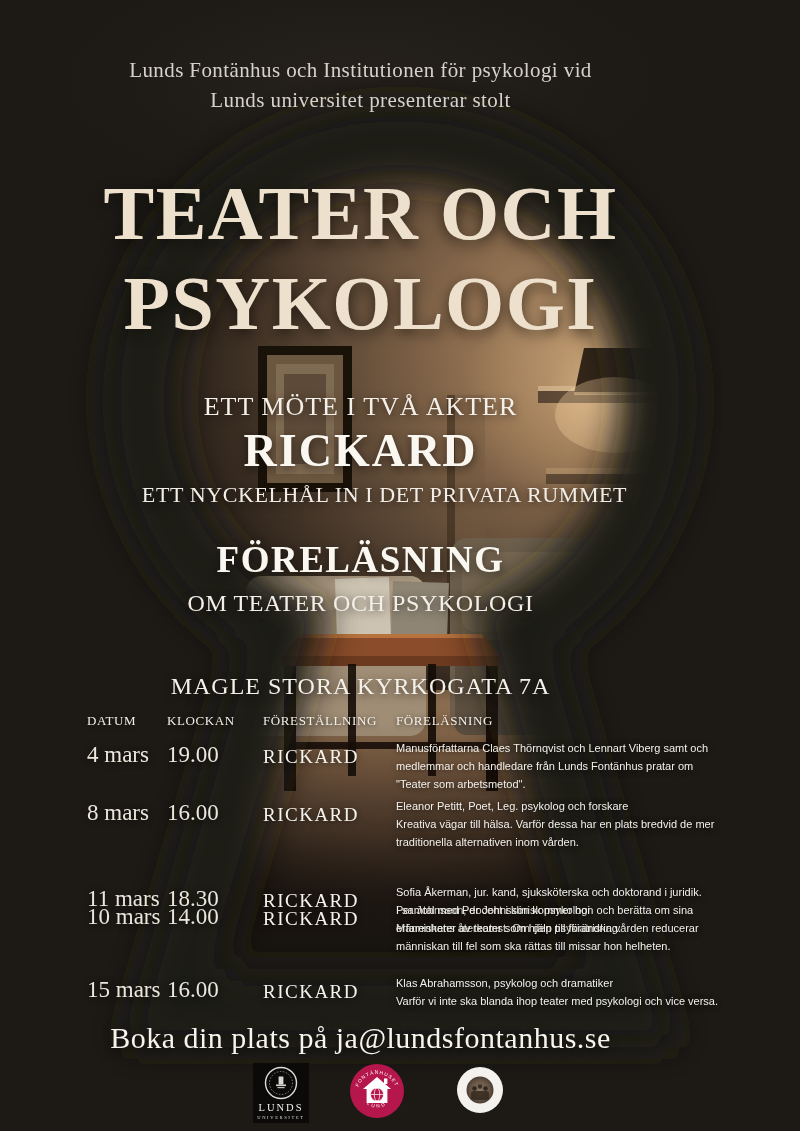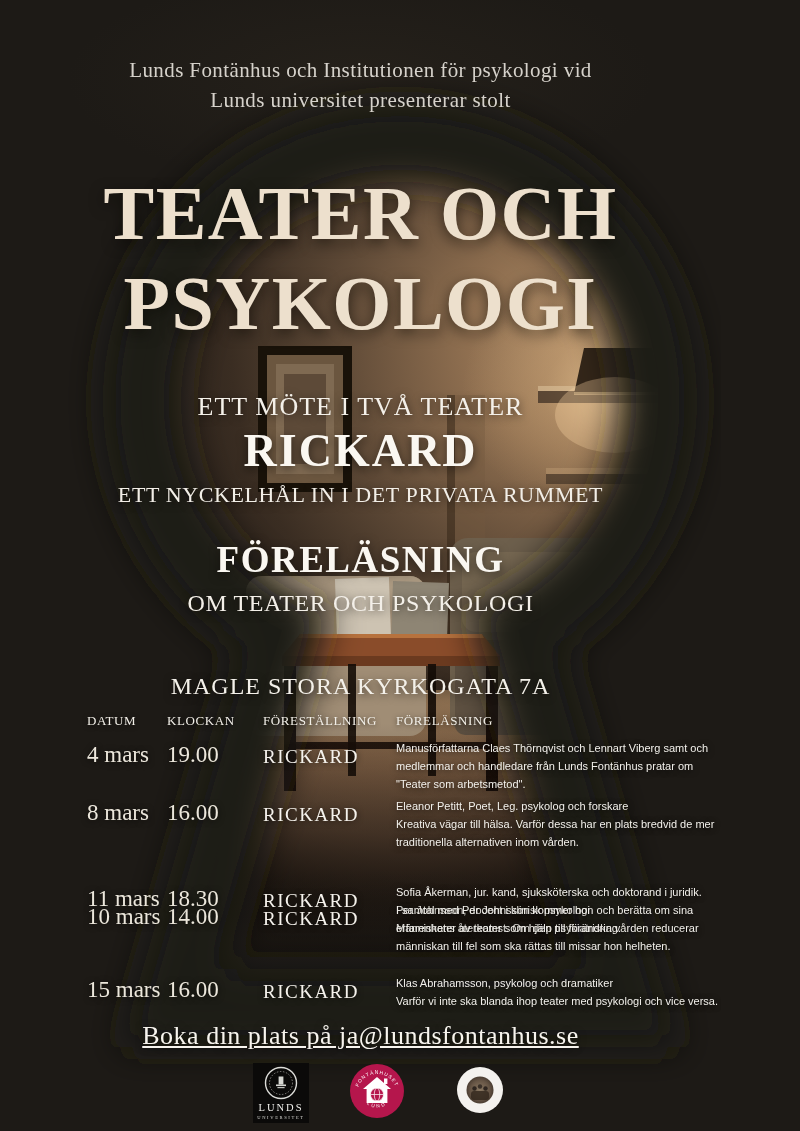--- a/index.html
+++ b/index.html
@@ -10,34 +10,34 @@
   }
   .scene{position:absolute;left:0;top:0;z-index:1;}
   .txt{position:absolute;left:0;width:100%;text-align:center;z-index:3;}
   .hdr{top:55px;font-size:21px;line-height:30px;color:#d6d2cb;letter-spacing:.4px;}
   .hdr2{top:85px;}
   .title{font-weight:bold;font-size:76px;line-height:90px;color:#ede0cd;letter-spacing:1.5px;
          text-shadow:0 4px 14px rgba(8,6,4,.6);}
   .t1{top:168px;} .t2{top:258px;}
   .tagline{top:392px;font-size:26px;letter-spacing:1px;color:#f4f0e9;text-shadow:0 2px 8px rgba(10,8,6,.65);}
   .playtitle{top:424px;font-size:46px;font-weight:bold;letter-spacing:2px;color:#faf7f1;text-shadow:0 3px 10px rgba(10,8,6,.6);}
-  .playsub{top:482px;font-size:22px;letter-spacing:.6px;color:#f2eee7;text-shadow:0 2px 8px rgba(10,8,6,.65);}
+  .playsub{top:482px;font-size:22px;letter-spacing:.6px;color:#f2eee7;text-shadow:0 2px 8px rgba(10,8,6,.65);padding-left:24px;}
   .lectitle{top:538px;font-size:37px;font-weight:bold;letter-spacing:1.5px;color:#faf7f1;text-shadow:0 3px 10px rgba(10,8,6,.6);}
   .lecsub{top:590px;font-size:24px;letter-spacing:.6px;color:#f3efe8;text-shadow:0 2px 8px rgba(10,8,6,.65);}
   .venue{top:673px;font-size:24px;letter-spacing:1px;color:#f4f1ea;text-shadow:0 2px 8px rgba(10,8,6,.65);}
   .thead,.row{position:absolute;left:0;width:100%;height:60px;z-index:3;}
   .thead{top:713px;}
   .thead span{position:absolute;font-size:13px;letter-spacing:.6px;color:#f2efe8;text-shadow:0 1px 5px rgba(10,8,6,.7);}
   .c-date{left:87px;} .c-time{left:167px;} .c-show{left:263px;} .c-desc{left:396px;}
   .row span{position:absolute;text-shadow:0 1px 6px rgba(10,8,6,.7);}
   .cell-date,.cell-time{top:3px;font-size:23px;color:#ece7dc;}
   .cell-show{top:7px;font-size:19px;letter-spacing:1.5px;color:#f5f2ec;}
   .cell-desc{top:0;width:350px;font-family:"Liberation Sans","DejaVu Sans",sans-serif;
              font-size:11px;line-height:18px;color:#f2f0eb;white-space:pre-line;}
-  .cta{top:1021px;font-size:26px;letter-spacing:.5px;color:#f7f4ee;text-shadow:0 2px 8px rgba(10,8,6,.6);text-decoration:underline;}
+  .cta{top:1021px;font-size:30px;letter-spacing:.5px;color:#f7f4ee;text-shadow:0 2px 8px rgba(10,8,6,.6);}
   .logo{position:absolute;z-index:3;}
   #logo-lu{left:253px;top:1063px;}
   #logo-fh{left:350px;top:1064px;}
   #logo-ph{left:457px;top:1067px;}
 </style>
 </head>
 <body>
 
 <div class="poster">
 
@@ -147,21 +147,21 @@
       <rect x="140" y="870" width="530" height="145" fill="url(#bottomFade)"></rect>
     </g>
 
     <path d="M 282 630 A 258 258 0 1 1 518 630 L 628 1008 L 172 1008 Z" fill="none" stroke="#1d1a16" stroke-width="78" filter="url(#soften)"></path>
   </svg>
 
   <div class="txt hdr">Lunds Fontänhus och Institutionen för psykologi vid</div>
   <div class="txt hdr hdr2">Lunds universitet presenterar stolt</div>
   <div class="txt title t1">TEATER OCH</div>
   <div class="txt title t2">PSYKOLOGI</div>
-  <div class="txt tagline">ETT MÖTE I TVÅ TEATER</div>
+  <div class="txt tagline">ETT MÖTE I TVÅ AKTER</div>
   <div class="txt playtitle">RICKARD</div>
   <div class="txt playsub">ETT NYCKELHÅL IN I DET PRIVATA RUMMET</div>
   <div class="txt lectitle">FÖRELÄSNING</div>
   <div class="txt lecsub">OM TEATER OCH PSYKOLOGI</div>
   <div class="txt venue">MAGLE STORA KYRKOGATA 7A</div>
 
   <div class="thead">
     <span class="c-date">DATUM</span>
     <span class="c-time">KLOCKAN</span>
     <span class="c-show">FÖRESTÄLLNING</span>

